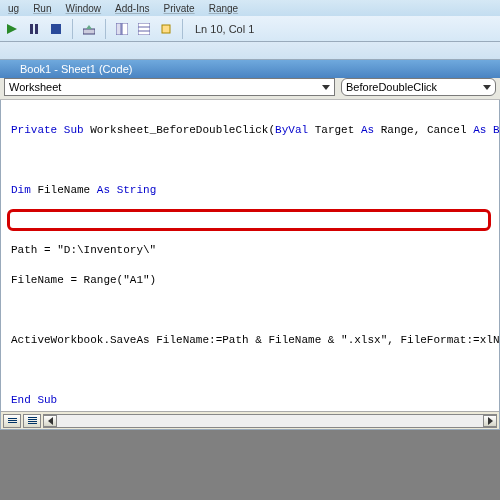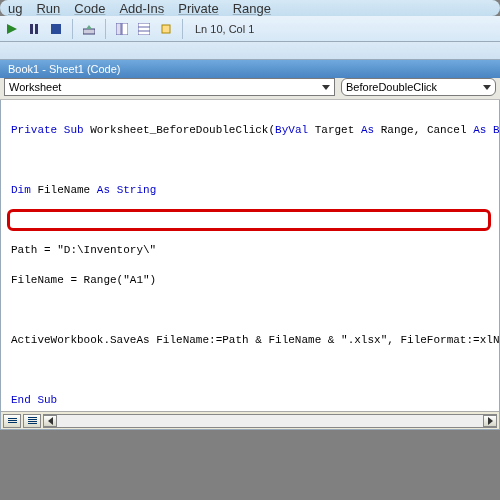--- a/index.html
+++ b/index.html
@@ -12,22 +12,22 @@
     overflow: hidden;
     position: relative;
   }
   .menubar {
     background: linear-gradient(#d5e8f5, #c3ddf0);
     height: 16px;
     display: flex;
     gap: 14px;
     padding: 1px 8px;
     color: #333;
-    font-size: 13px;
-    border-radius: 8px;
+    font-size: 10px;
+    align-items: center;
   }
   .menubar span { text-decoration: underline; text-decoration-color: rgba(0,0,0,0.2); }
   .toolbar {
     background: linear-gradient(#e8f2fb, #d6e8f6);
     height: 26px;
     display: flex;
     align-items: center;
     gap: 6px;
     padding: 0 4px;
     border-bottom: 1px solid #9ab;
@@ -41,21 +41,21 @@
   .cursor-pos { font-size: 11px; color:#333; padding-left:4px;}
   .spacer-top {
     background: linear-gradient(#dceaf6,#cfe2f2);
     height: 18px;
     border-bottom:1px solid #9ab;
   }
   .titlebar {
     background: linear-gradient(#6fa9dd, #4a84c2);
     color: #fff;
     font-size: 11px;
-    padding: 3px 8px;
+    padding: 3px 20px;
     height: 18px;
   }
   .dropdown-row {
     background: #e8e8e0;
     height: 22px;
     display:flex;
     align-items: flex-start;
     gap: 6px;
     padding: 0 4px;
     border-bottom:1px solid #bbb;
@@ -139,21 +139,21 @@
   .hscroll .arrow.r{right:-1px;}
   .tri-l{border-top:4px solid transparent;border-bottom:4px solid transparent;border-right:5px solid #333;}
   .tri-r{border-top:4px solid transparent;border-bottom:4px solid transparent;border-left:5px solid #333;}
 </style>
 </head>
 <body>
 
 <div class="menubar">
   <span>ug</span>
   <span>Run</span>
-  <span>Code</span>
+  <span>Window</span>
   <span>Add-Ins</span>
   <span>Private</span>
   <span>Range</span>
 </div>
 
 <div class="toolbar">
   <span class="tool-ico">
       <svg width="10" height="10">
         <polygon points="0,0 10,5 0,10" fill="#2a8a2a"></polygon>
       </svg>

